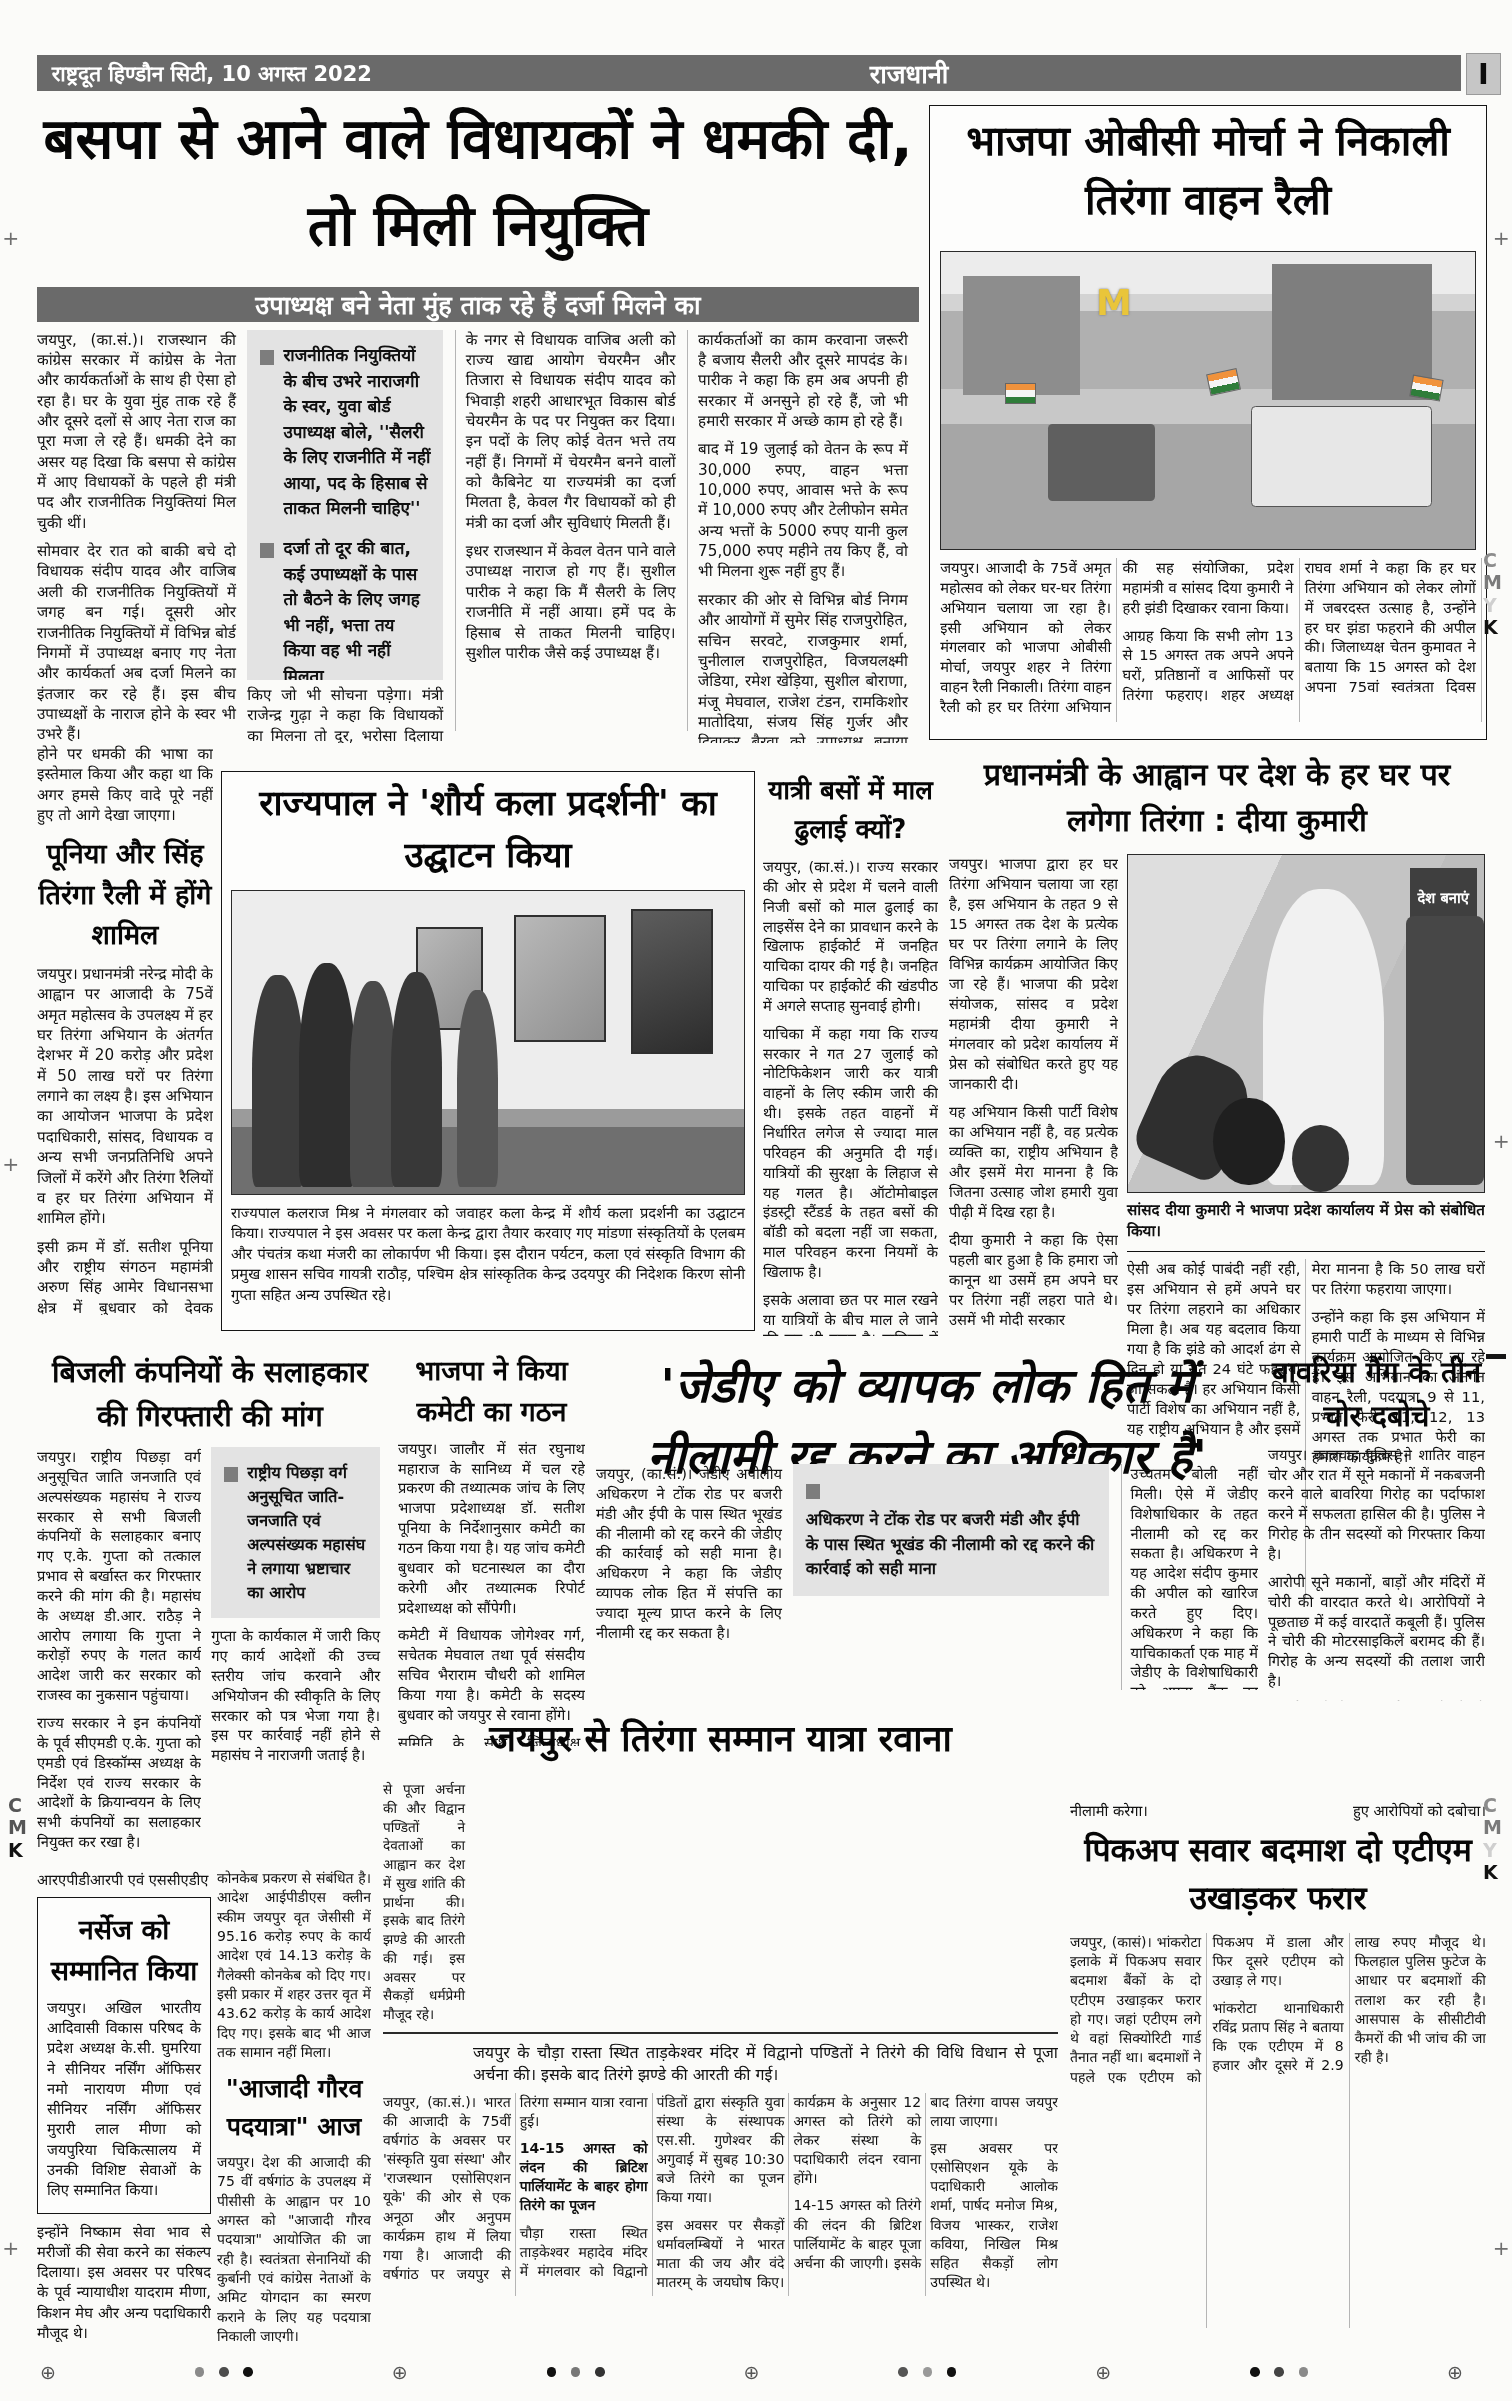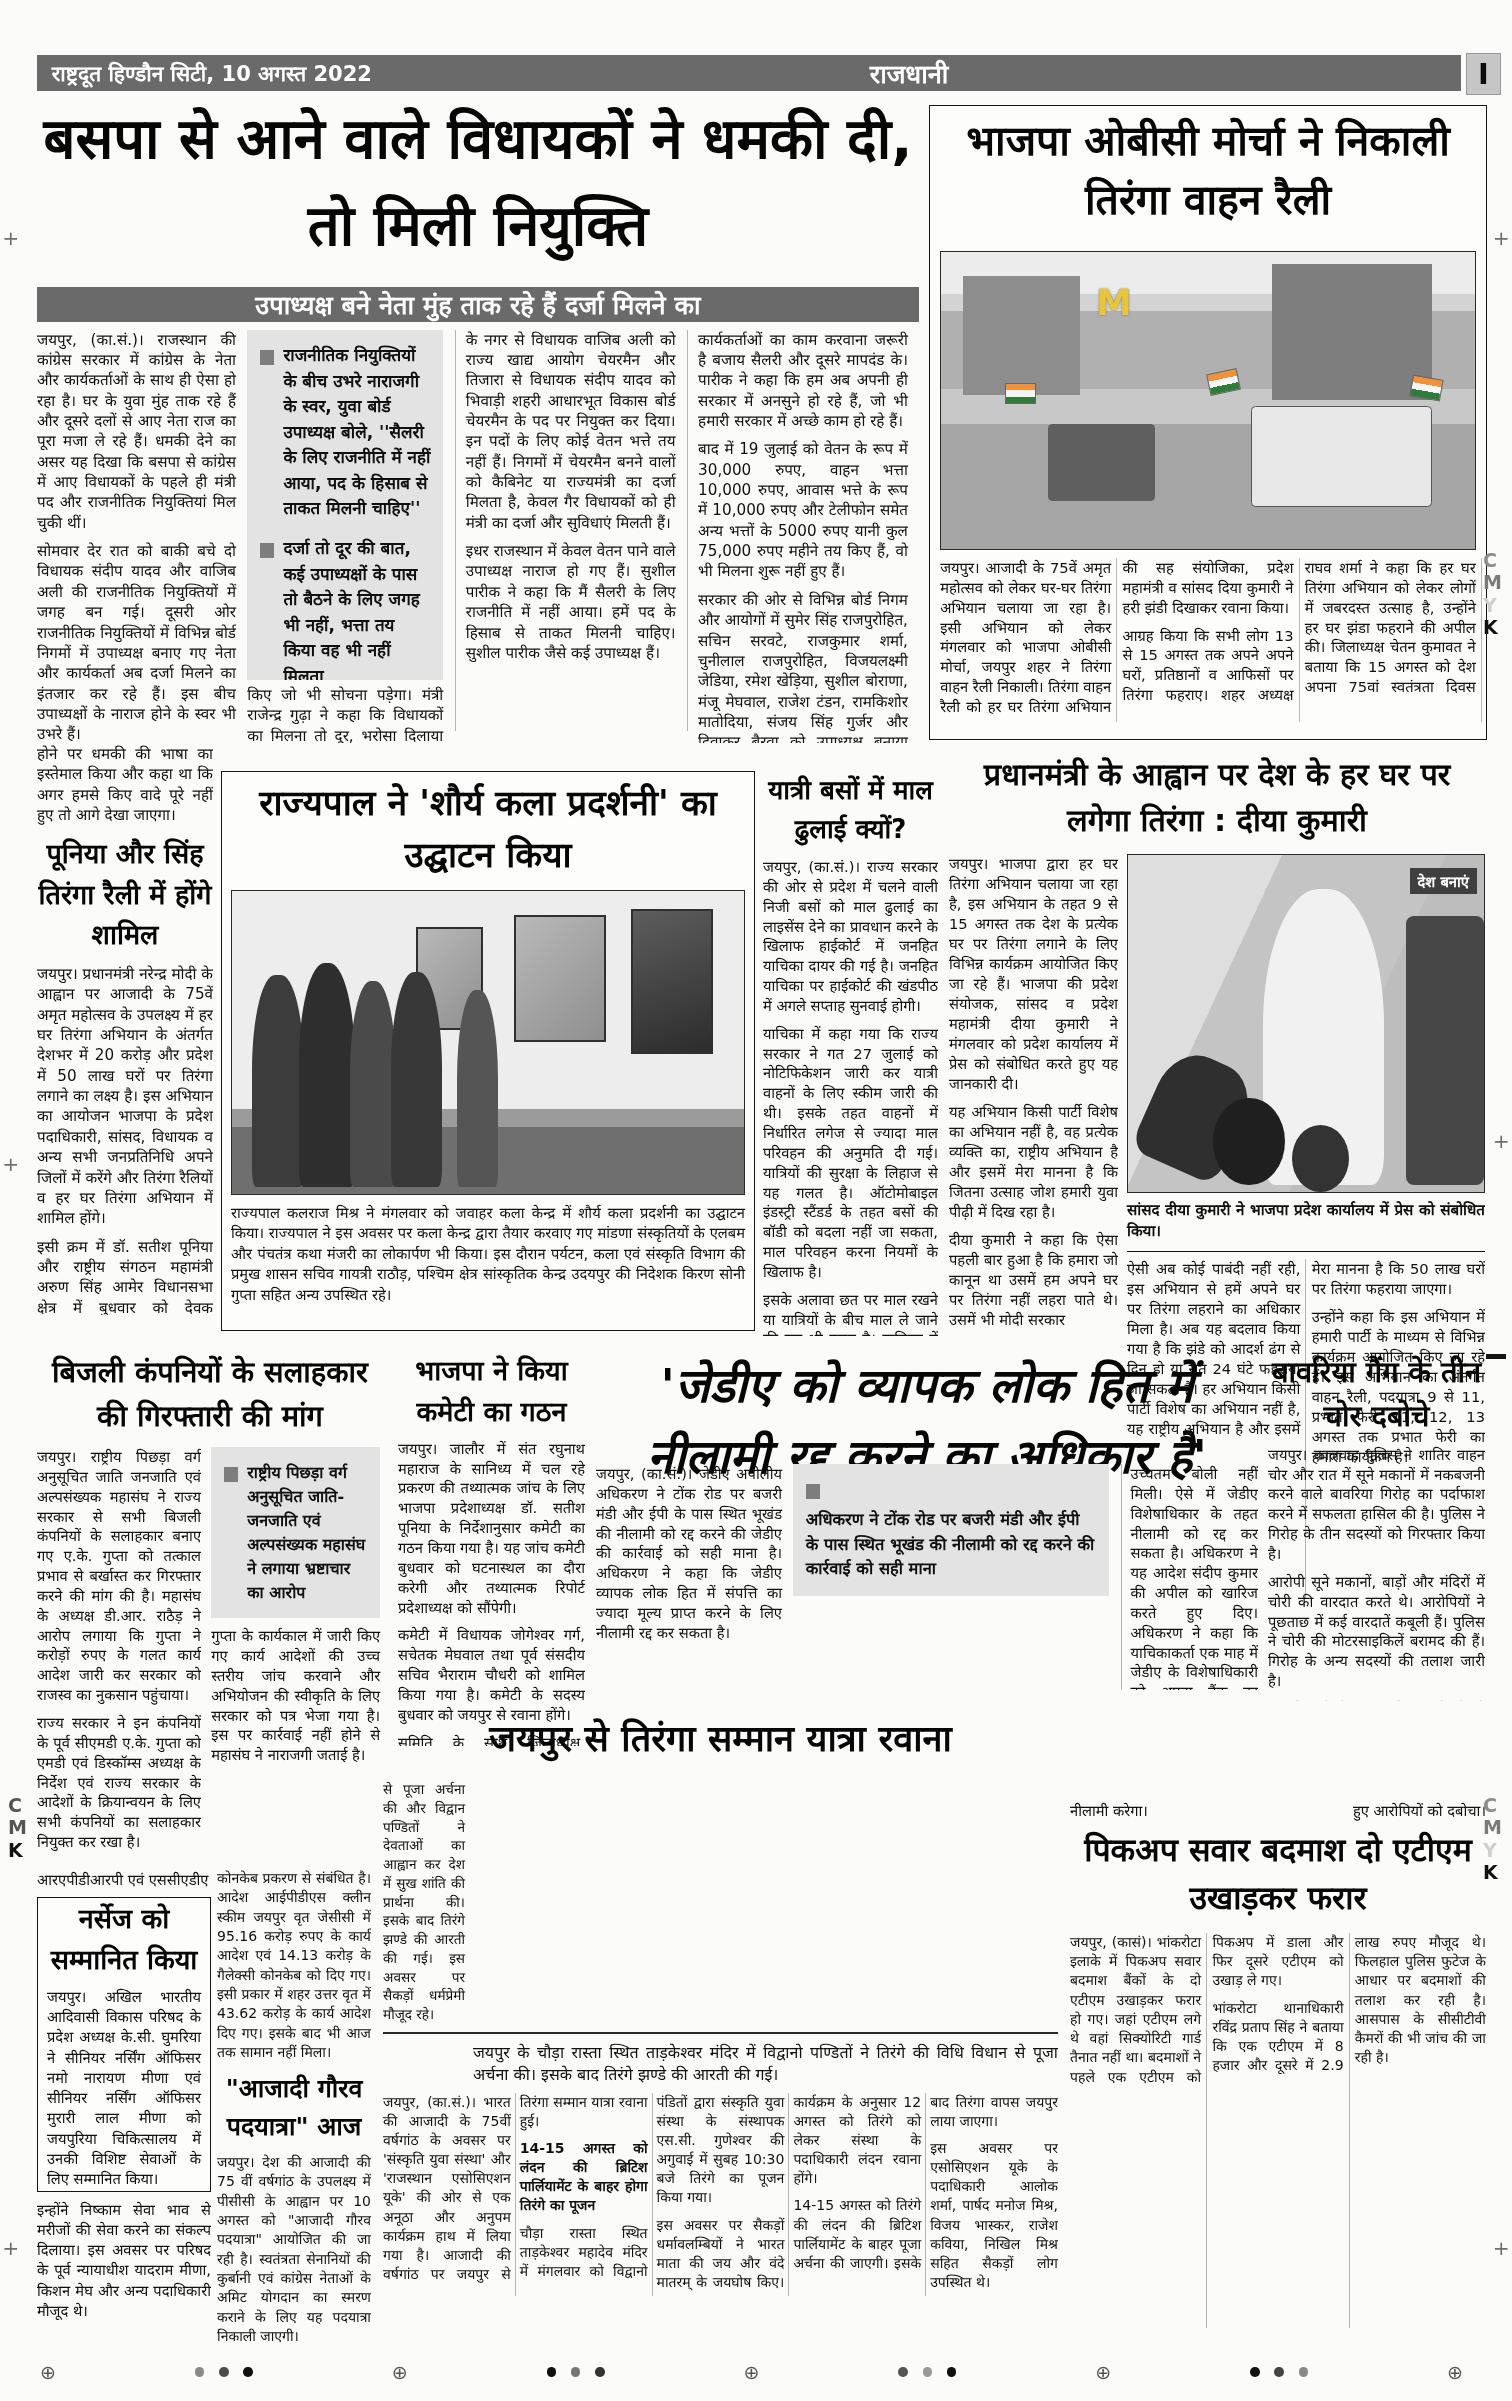--- a/index.html
+++ b/index.html
@@ -148,21 +148,21 @@
     <div class="hl" style="font-size:30.5px;line-height:1.5;height:102px;">प्रधानमंत्री के आह्वान पर देश के हर घर पर लगेगा तिरंगा : दीया कुमारी</div>
     <div style="display:flex;gap:9px;">
       <div class="bodytxt" style="width:169px;font-size:14.7px;line-height:1.36;height:779px;overflow:hidden;">
         <p>जयपुर। भाजपा द्वारा हर घर तिरंगा अभियान चलाया जा रहा है, इस अभियान के तहत 9 से 15 अगस्त तक देश के प्रत्येक घर पर तिरंगा लगाने के लिए विभिन्न कार्यक्रम आयोजित किए जा रहे हैं। भाजपा की प्रदेश संयोजक, सांसद व प्रदेश महामंत्री दीया कुमारी ने मंगलवार को प्रदेश कार्यालय में प्रेस को संबोधित करते हुए यह जानकारी दी।</p>
         <p>यह अभियान किसी पार्टी विशेष का अभियान नहीं है, वह प्रत्येक व्यक्ति का, राष्ट्रीय अभियान है और इसमें मेरा मानना है कि जितना उत्साह जोश हमारी युवा पीढ़ी में दिख रहा है।</p>
         <p>दीया कुमारी ने कहा कि ऐसा पहली बार हुआ है कि हमारा जो कानून था उसमें हम अपने घर पर तिरंगा नहीं लहरा पाते थे। उसमें भी मोदी सरकार</p>
       </div>
       <div style="width:358px;">
         <div class="photo" style="width:100%;height:339px;
              background:linear-gradient(115deg,#dedede 0 30%,#c4c4c4 30% 62%,#bdbdbd 62% 100%);">
-          <div style="position:absolute;right:2%;top:4%;background:#3f3f3f;color:#fff;padding:3px 8px;font-size:14.7px;font-weight:700;">
+          <div style="position:absolute;right:2%;top:4%;background:#3f3f3f;color:#fff;padding:19px 8px;font-size:14.7px;font-weight:700;">
             <span>देश बनाएं</span>
           </div>
           <div style="position:absolute;left:38%;top:10%;width:34%;height:88%;background:#f1f1f1;border-radius:46% 46% 10% 10%;"></div>
           <div style="position:absolute;right:0;top:18%;width:22%;height:80%;background:#474747;border-radius:8px;"></div>
           <div style="position:absolute;left:6%;bottom:6%;width:26%;height:34%;background:#2f2f2f;border-radius:40% 40% 20% 20%;transform:rotate(24deg);"></div>
           <div style="position:absolute;left:24%;bottom:2%;width:20%;height:26%;background:#1f1f1f;border-radius:50%;"></div>
           <div style="position:absolute;left:46%;bottom:0;width:16%;height:20%;background:#333;border-radius:50%;"></div>
         </div>
         <p class="cap" style="font-size:15.2px;font-weight:700;line-height:1.4;margin:6.8px 0;border-bottom:1.1px solid #111;padding-bottom:9px;">सांसद दीया कुमारी ने भाजपा प्रदेश कार्यालय में प्रेस को संबोधित किया।</p>
         <div class="cols2 bodytxt" style="font-size:14.7px;line-height:1.36;height:339px;">
@@ -249,21 +249,21 @@
       <p style="font-weight:700;">14-15 अगस्त को लंदन की ब्रिटिश पार्लियामेंट के बाहर होगा तिरंगे का पूजन</p>
       <p>चौड़ा रास्ता स्थित ताड़केश्वर महादेव मंदिर में मंगलवार को विद्वानो पंडितों द्वारा संस्कृति युवा संस्था के संस्थापक एस.सी. गुणेश्वर की अगुवाई में सुबह 10:30 बजे तिरंगे का पूजन किया गया।</p>
       <p>इस अवसर पर सैकड़ों धर्मावलम्बियों ने भारत माता की जय और वंदे मातरम् के जयघोष किए। कार्यक्रम के अनुसार 12 अगस्त को तिरंगे को लेकर संस्था के पदाधिकारी लंदन रवाना होंगे।</p>
       <p>14-15 अगस्त को तिरंगे की लंदन की ब्रिटिश पार्लियामेंट के बाहर पूजा अर्चना की जाएगी। इसके बाद तिरंगा वापस जयपुर लाया जाएगा।</p>
       <p>इस अवसर पर एसोसिएशन यूके के पदाधिकारी आलोक शर्मा, पार्षद मनोज मिश्र, विजय भास्कर, राजेश कविया, निखिल मिश्र सहित सैकड़ों लोग उपस्थित थे।</p>
     </div>
   </div>
 
   <div class="art" style="left:37px;top:1869px;width:174px;height:474px;">
     <p style="font-size:14.7px;margin-bottom:8px;">आरएपीडीआरपी एवं एससीएडीए</p>
-    <div class="boxed" style="padding:1px 9px;">
+    <div class="boxed" style="padding:12px 9px;">
       <div class="hl" style="font-size:27px;line-height:1.5;margin-bottom:6.8px;">नर्सेज को सम्मानित किया</div>
       <p class="bodytxt" style="font-size:14.7px;line-height:1.38;text-align:justify;margin-bottom:0;">जयपुर। अखिल भारतीय आदिवासी विकास परिषद के प्रदेश अध्यक्ष के.सी. घुमरिया ने सीनियर नर्सिंग ऑफिसर नमो नारायण मीणा एवं सीनियर नर्सिंग ऑफिसर मुरारी लाल मीणा को जयपुरिया चिकित्सालय में उनकी विशिष्ट सेवाओं के लिए सम्मानित किया।</p>
     </div>
     <p class="bodytxt" style="font-size:14.7px;line-height:1.38;text-align:justify;margin-top:8px;">इन्होंने निष्काम सेवा भाव से मरीजों की सेवा करने का संकल्प दिलाया। इस अवसर पर परिषद के पूर्व न्यायाधीश यादराम मीणा, किशन मेघ और अन्य पदाधिकारी मौजूद थे।</p>
   </div>
 
   <div class="art" style="left:217px;top:1869px;width:154px;height:474px;">
     <p class="bodytxt" style="font-size:14px;line-height:1.38;text-align:justify;">कोनकेब प्रकरण से संबंधित है। आदेश आईपीडीएस क्लीन स्कीम जयपुर वृत जेसीसी में 95.16 करोड़ रुपए के कार्य आदेश एवं 14.13 करोड़ के गैलेक्सी कोनकेब को दिए गए। इसी प्रकार में शहर उत्तर वृत में 43.62 करोड़ के कार्य आदेश दिए गए। इसके बाद भी आज तक सामान नहीं मिला।</p>
     <div class="hl" style="font-size:25px;line-height:1.5;margin:8px 0;">"आजादी गौरव पदयात्रा" आज</div>
     <div class="bodytxt" style="font-size:14px;line-height:1.38;">

